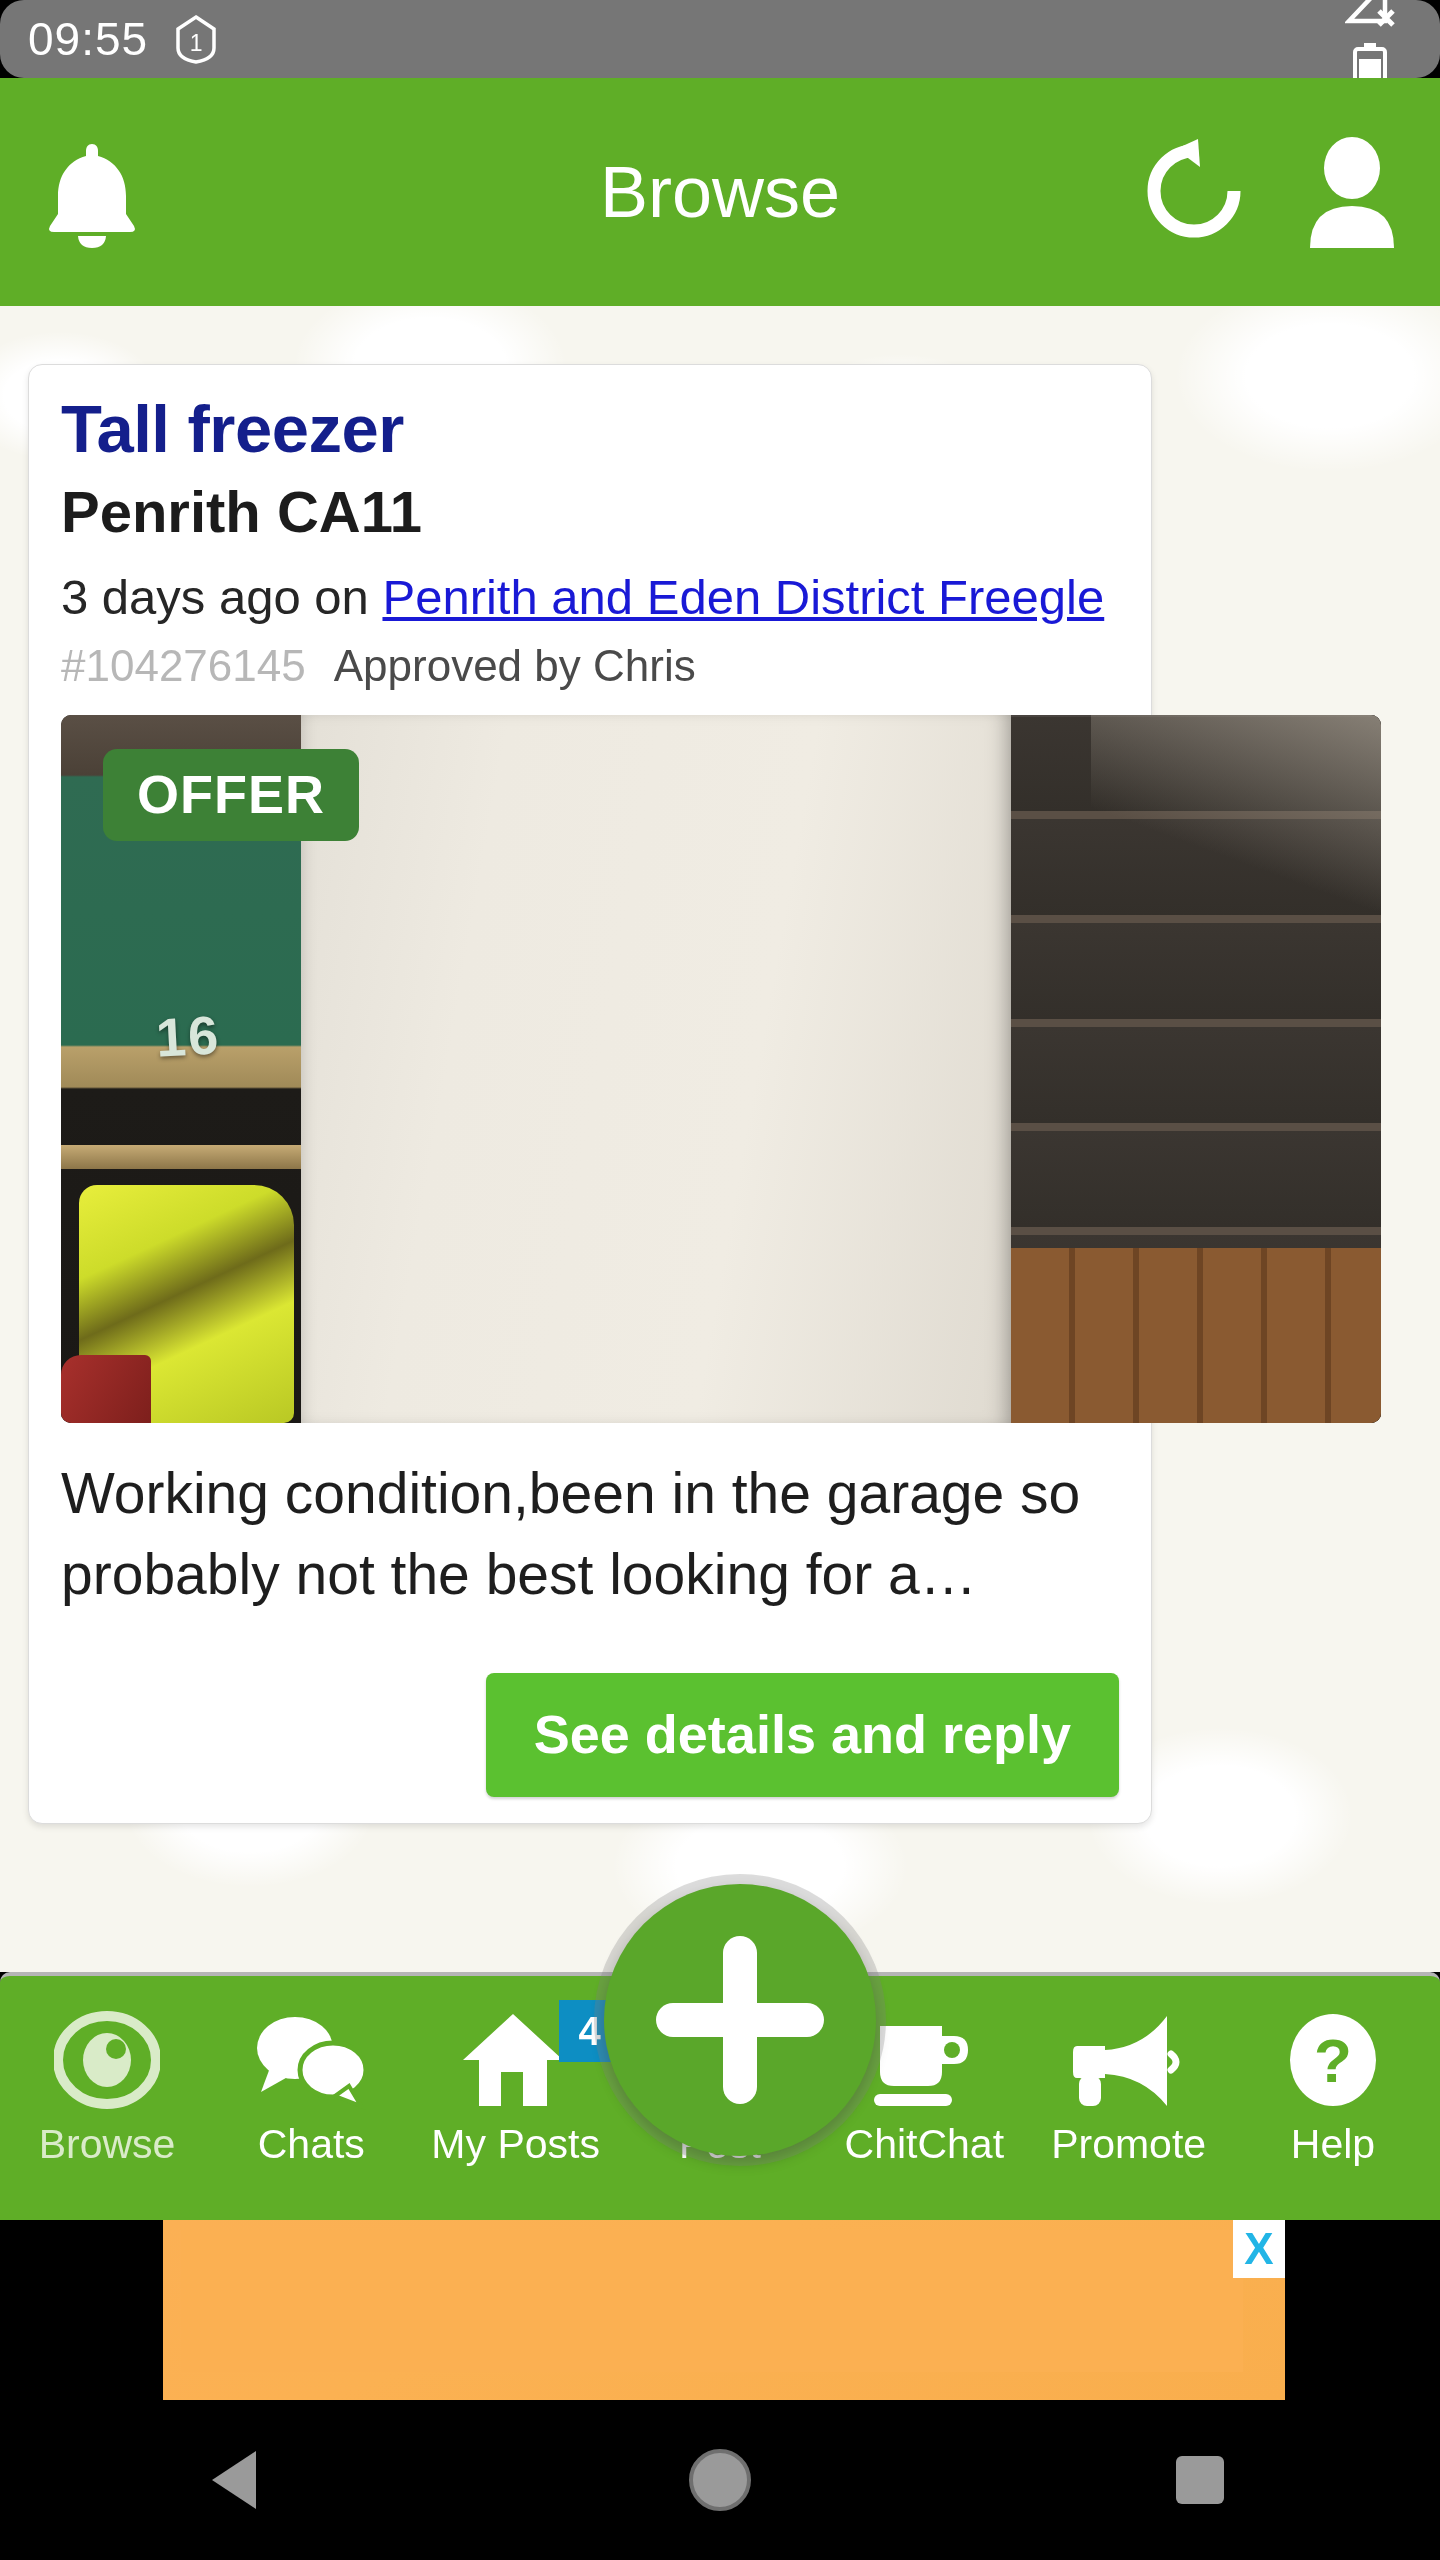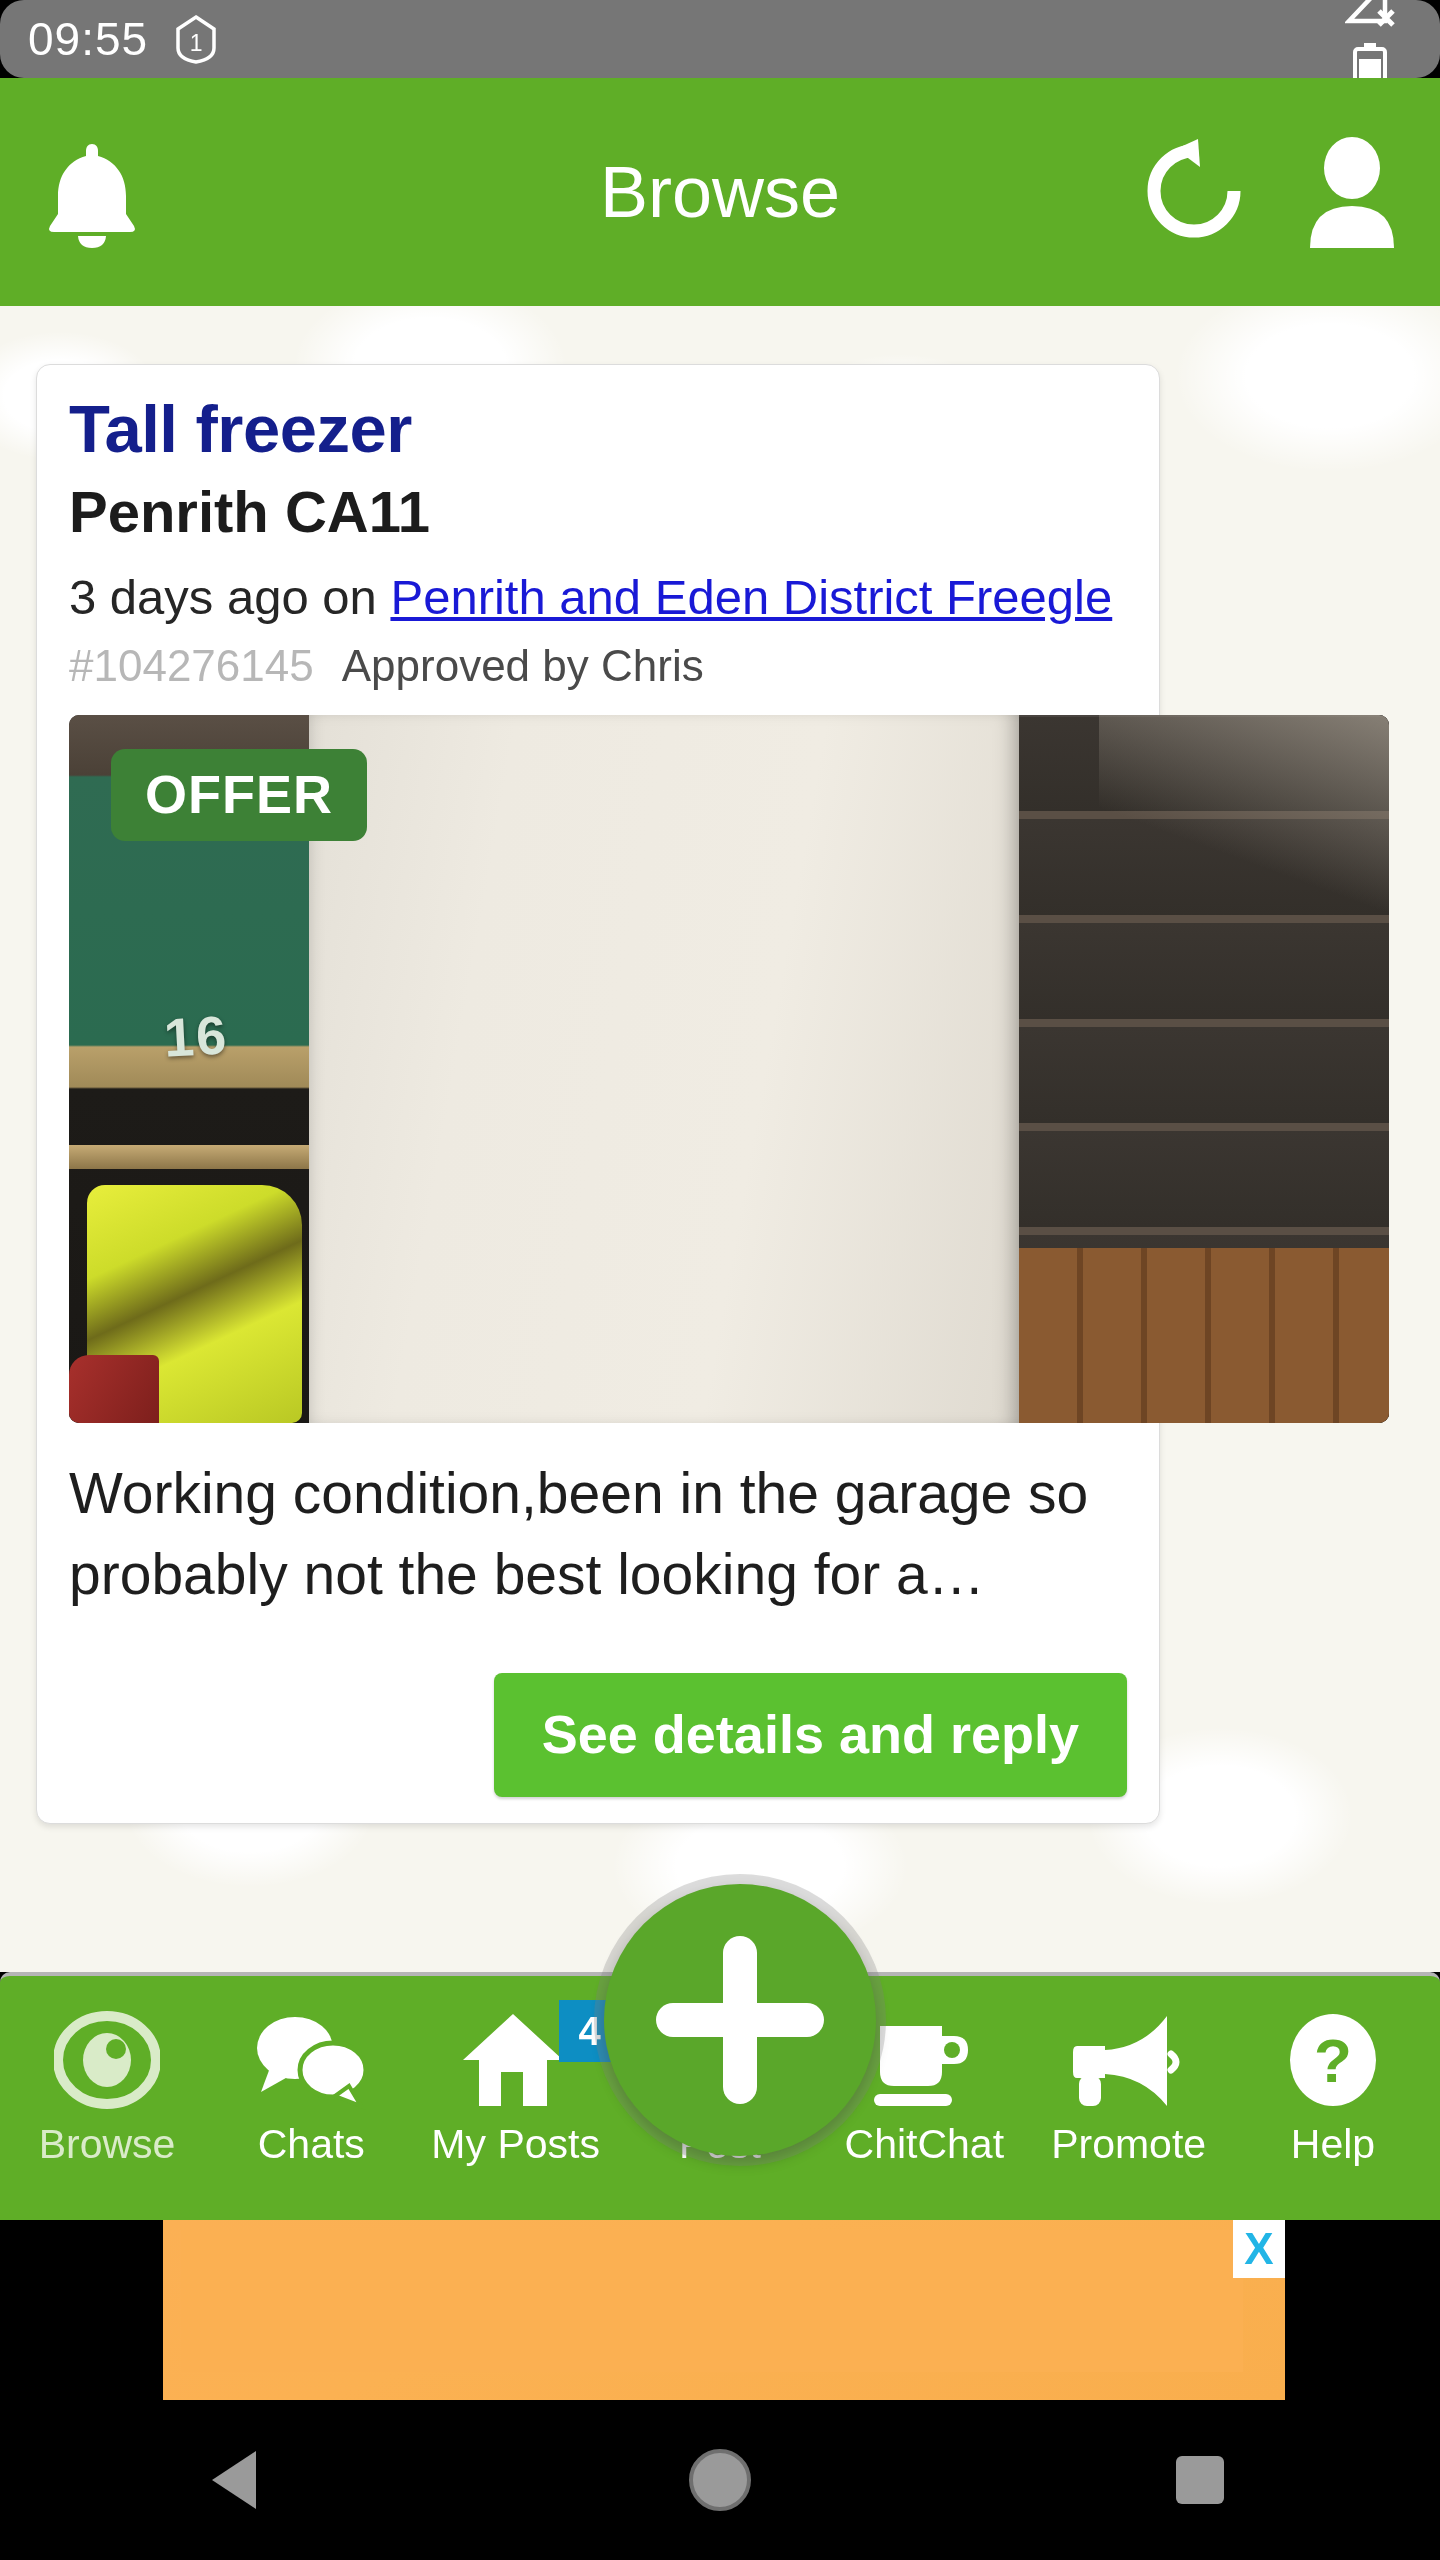--- a/index.html
+++ b/index.html
@@ -48,21 +48,21 @@
       radial-gradient(ellipse 160px 110px at 900px 130px, #ffffff 45%, rgba(255,255,255,0) 75%),
       radial-gradient(ellipse 210px 130px at 1330px 70px, #ffffff 40%, rgba(255,255,255,0) 74%),
       radial-gradient(ellipse 170px 110px at 250px 1500px, #ffffff 42%, rgba(255,255,255,0) 74%),
       radial-gradient(ellipse 200px 120px at 760px 1560px, #ffffff 42%, rgba(255,255,255,0) 74%),
       radial-gradient(ellipse 180px 120px at 1220px 1510px, #ffffff 42%, rgba(255,255,255,0) 74%);
     overflow:hidden;
   }
 
   
   .card {
-    position:absolute; top:364px; left:36px; width:1124px;
+    position:absolute; top:364px; left:28px; width:1124px;
     background:#ffffff; border:1px solid #dcdcdc; border-radius:14px;
     box-shadow:0 3px 6px rgba(0,0,0,0.10);
     padding:26px 32px 26px 32px;
   }
   .card-title {
     font-size:67px; font-weight:bold; color:#141f8c; line-height:1.12;
     letter-spacing:-0.5px;
   }
   .card-subtitle {
     font-size:58px; font-weight:bold; color:#1c1c1c; line-height:1.25; margin-top:10px;

